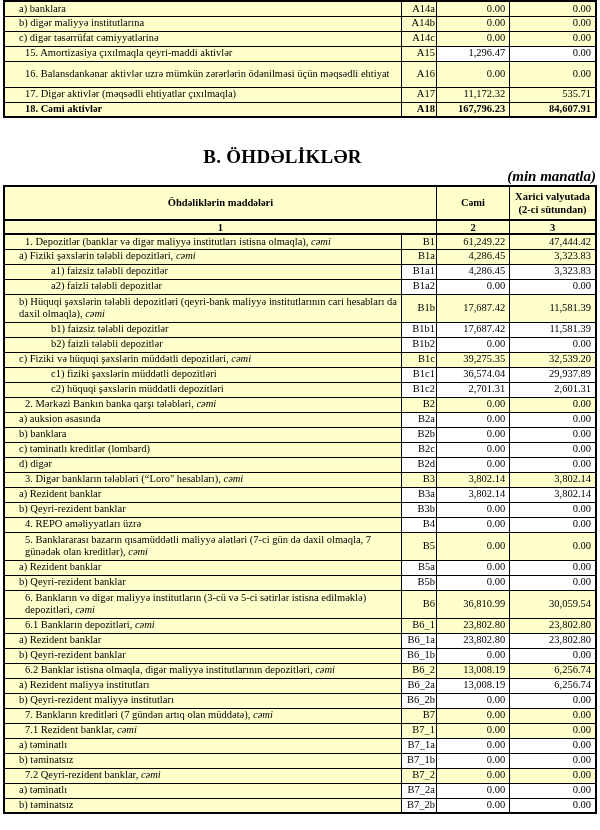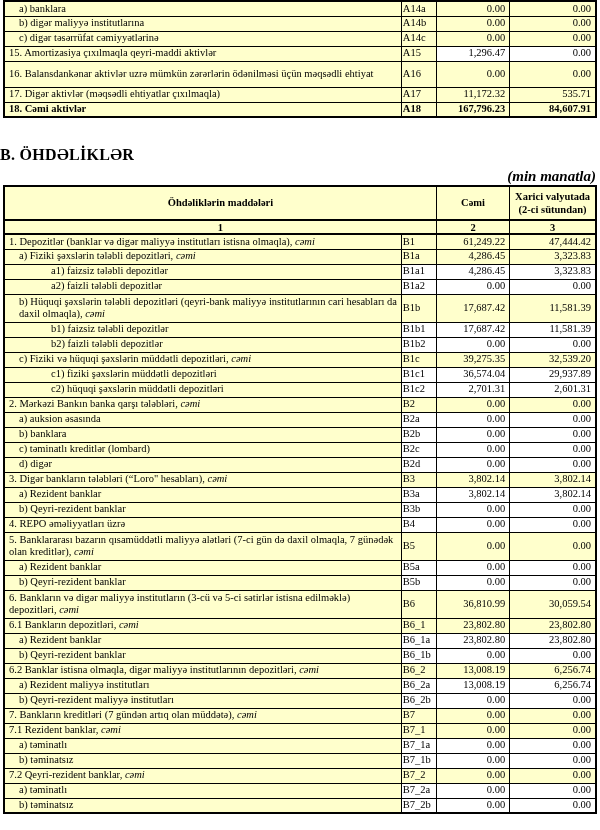--- a/index.html
+++ b/index.html
@@ -11,37 +11,37 @@
   .tbl-a{top:0;border-top:1px solid #000;}
   .tbl-b{top:185px;}
 
   .tbl td,.tbl th{border:1px solid #000;font-size:10.5px;line-height:12.5px;
                   padding:0 3px;vertical-align:middle;overflow:hidden;background:#ffffcc;}
   .tbl tr{height:15px;}
   .tbl tr.tall{height:28px;}
   .tbl-a tr.tall{height:26px;}
   .tbl tr.bold td{font-weight:bold;font-family:Liberation Serif, serif;}
 
-  td.lab{text-align:left;padding-left:4px;}
+  td.lab{text-align:left;padding-left:20px;}
   td.ind1{padding-left:14px;}
   td.ind2{padding-left:46px;}
-  td.code{text-align:left;padding:0 1px;}
+  td.code{text-align:right;padding:0 1px;}
   td.num{text-align:right;padding-right:4px;}
   td.wht{background:#ffffff;}
   td.lab i{font-style:italic;}
 
   .tbl-b thead th{font-weight:bold;text-align:center;}
   .tbl-b tr.hdr{height:34px;}
   .tbl-b tr.hdr th{border-bottom:2px solid #000;}
   .tbl-b tr.numhdr{height:14px;}
   .tbl-b tr.numhdr th{border-bottom:2px solid #000;line-height:11px;}
   th.fxh{white-space:pre-line;line-height:13px;padding:0 1px;}
 
-  .section-title{position:absolute;top:146px;left:0;width:565px;text-align:left;
-                 font-weight:bold;font-size:16px;letter-spacing:.3px;}
+  .section-title{position:absolute;top:146px;left:0;width:565px;text-align:center;
+                 font-weight:bold;font-size:19px;letter-spacing:.3px;}
   .unit-note{position:absolute;top:168px;right:4px;font-style:italic;font-weight:bold;font-size:15px;}
 </style>
 </head>
 <body>
 
 <div class="page">
 
   <table class="tbl tbl-a">
     <colgroup>
       <col style="width:396px">

